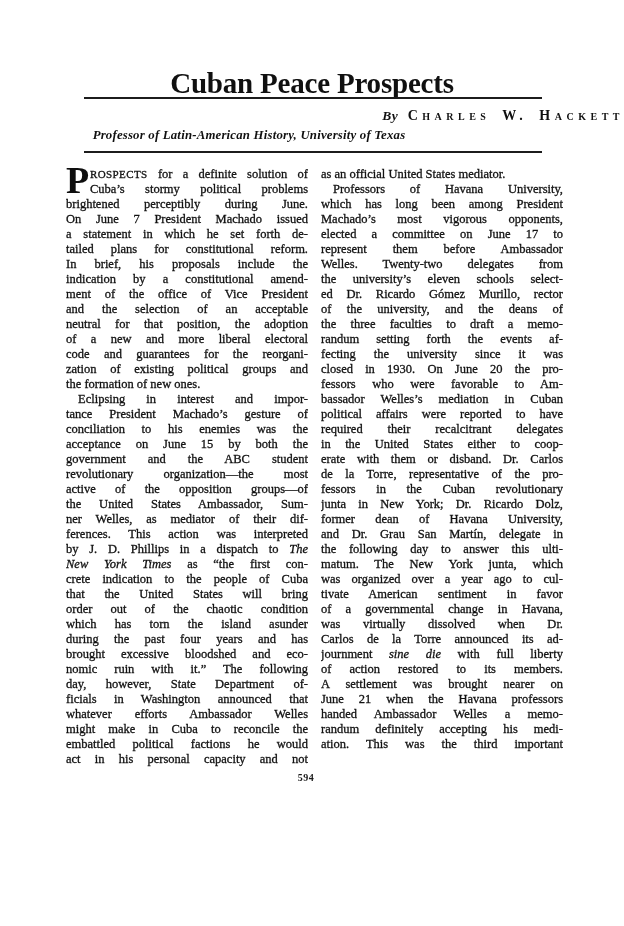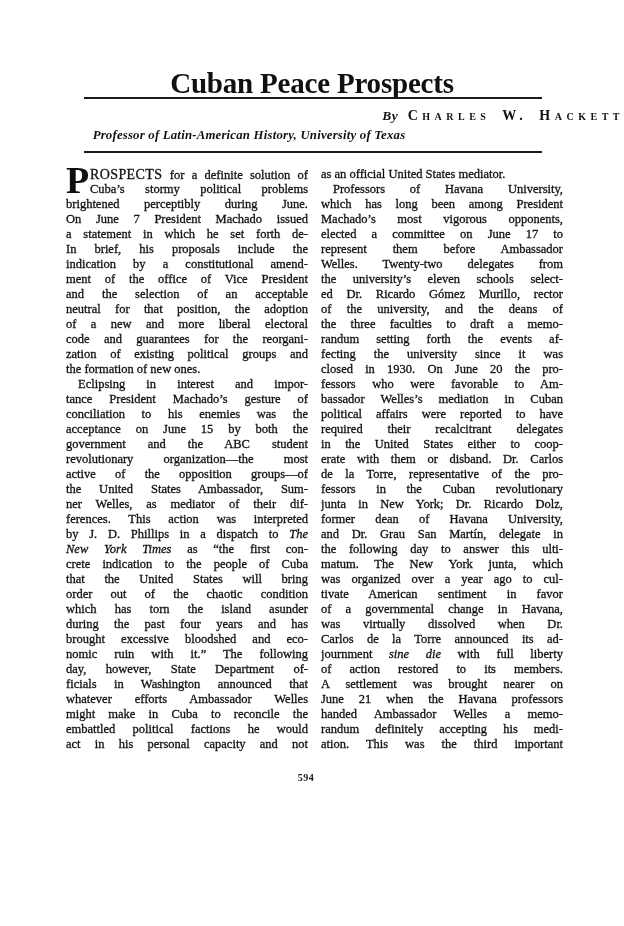--- a/index.html
+++ b/index.html
@@ -56,21 +56,21 @@
     -webkit-text-stroke:0.3px;
   }
   .line{
     height:15px;overflow:hidden;
     text-align:justify;text-align-last:justify;
     text-justify:inter-word;
   }
   .line.end{text-align-last:left;}
   .line.indent{padding-left:12px;}
   .it{font-style:italic;}
-  .sc{font-size:14px;letter-spacing:.4px;}
+  .sc{font-size:11px;letter-spacing:.4px;}
   .dropcap{
     float:left;
     width:24px;height:28px;
     font-size:38px;line-height:27px;
     font-weight:bold;
     color:#0e0e0e;
     -webkit-text-stroke:0;
   }
   .pageno{
     position:absolute;top:772px;left:0;width:612px;
@@ -98,20 +98,21 @@
   <div class="rule rule-bottom"></div>
 
   <div class="columns">
     <div class="column">
         <div class="dropcap">P</div>
         <div class="line"><span class="sc">ROSPECTS</span> for a definite solution of</div>
         <div class="line">Cuba’s stormy political problems</div>
         <div class="line">brightened perceptibly during June.</div>
         <div class="line">On June 7 President Machado issued</div>
         <div class="line">a statement in which he set forth de-</div>
+        <div class="line">tailed plans for constitutional reform.</div>
         <div class="line">In brief, his proposals include the</div>
         <div class="line">indication by a constitutional amend-</div>
         <div class="line">ment of the office of Vice President</div>
         <div class="line">and the selection of an acceptable</div>
         <div class="line">neutral for that position, the adoption</div>
         <div class="line">of a new and more liberal electoral</div>
         <div class="line">code and guarantees for the reorgani-</div>
         <div class="line">zation of existing political groups and</div>
         <div class="line end">the formation of new ones.</div>
         <div class="line indent">Eclipsing in interest and impor-</div>

